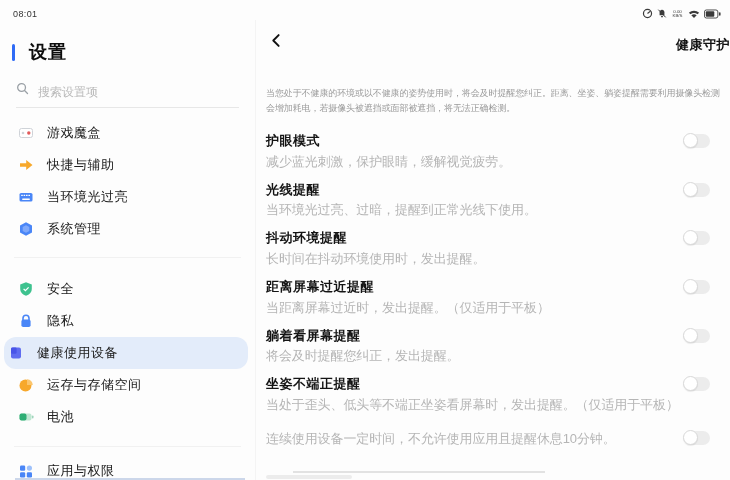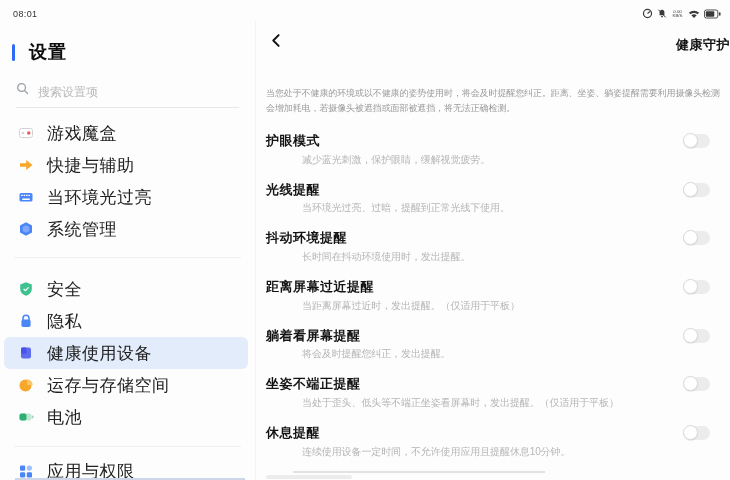--- a/index.html
+++ b/index.html
@@ -18,38 +18,38 @@
   .sidebar{position:absolute;left:0;top:20px;width:255px;bottom:0;background:#fdfdfd;}
   .side-title{margin:20px 0 0 12px;display:flex;align-items:center;height:24px;gap:8px;}
   .accent{width:3px;height:17px;border-radius:1.5px;margin-right:6px;}
   .side-title .t{font-size:18px;font-weight:bold;color:#0d0d0d;letter-spacing:1px;}
   .search{margin:17px 16px 0 16px;display:flex;align-items:flex-end;gap:9px;
           border-bottom:1px solid #e7e7e7;padding-bottom:8px;}
   .search input{border:none;outline:none;background:transparent;font-size:12px;color:#333;width:170px;padding:0;}
   .search input::placeholder{color:#b9b9b9;}
   .side-list{margin-top:9px;}
   .s-item{height:32px;display:flex;align-items:center;padding-left:18px;gap:13px;cursor:pointer;}
-  .s-item .s-label{font-size:17px;color:#202020;letter-spacing:.5px;}
-  .s-item.selected{background:#e3ecfa;border-radius:6px;margin:0 7px 0 4px;padding-left:14px;}
+  .s-item .s-label{font-size:13px;color:#202020;letter-spacing:.5px;}
+  .s-item.selected{background:#e3ecfa;border-radius:12px;margin:0 7px 0 4px;padding-left:4px;}
   .s-icon{width:16px;height:16px;display:inline-flex;flex:none;}
   .s-icon svg{width:16px;height:16px;}
   .group-divider1{height:1px;background:#f1f1f1;margin:12px 14px 15px 14px;}
   .group-divider2{height:1px;background:#f1f1f1;margin:13px 14px 8px 14px;}
   .side-bottom-line{position:absolute;left:15px;right:10px;bottom:0;height:2px;background:#ccd7ea;}
   
   .vdivider{position:absolute;left:255px;top:20px;bottom:0;width:1px;background:#f4f4f4;}
   .main{position:absolute;left:256px;top:20px;right:0;bottom:0;background:#fdfdfd;}
   .header{position:relative;height:46px;}
   .back{position:absolute;left:13px;top:13px;width:16px;height:16px;cursor:pointer;}
   .htitle{position:absolute;left:0;right:0;top:16px;text-align:right;font-size:13px;font-weight:bold;color:#111;letter-spacing:.5px;}
   .desc{margin:20px 8px 0 10px;color:#9b9b9b;font-size:9px;line-height:15px;letter-spacing:-.1px;white-space:nowrap;overflow:hidden;}
   .rows{margin-top:17px;}
   .row{position:relative;height:48.7px;padding-left:10px;}
   .row-title{font-size:13px;font-weight:bold;color:#141414;letter-spacing:.5px;line-height:15px;}
-  .row-sub{font-size:10px;color:#b5b5b5;margin-top:4.5px;letter-spacing:-.1px;margin-left:36px;}
+  .row-sub{font-size:13px;color:#b5b5b5;margin-top:4.5px;letter-spacing:-.1px;}
   .toggle{position:absolute;right:20px;top:1px;width:26px;height:14px;border-radius:8px;background:#ececec;cursor:pointer;}
   .knob{position:absolute;left:-1px;top:-1px;width:15px;height:15px;border-radius:50%;background:#fff;
         border:1px solid #d9d9d9;box-sizing:border-box;box-shadow:0 1px 1px rgba(0,0,0,.08);}
   
   .partial-line{position:absolute;left:293px;top:471px;width:252px;height:2px;background:#e2e2e2;}
   .partial-stub{position:absolute;left:266px;top:475px;width:86px;height:4px;background:#ececec;border-radius:2px;}
 </style>
 </head>
 <body>
 
@@ -285,21 +285,20 @@
 
     <div class="row">
       <div class="row-title">坐姿不端正提醒</div>
       <div class="row-sub">当处于歪头、低头等不端正坐姿看屏幕时，发出提醒。（仅适用于平板）</div>
       <div class="toggle">
           <div class="knob"></div>
         </div>
     </div>
 
     <div class="row">
-      <div class="row-title">休息提醒</div>
       <div class="row-sub">连续使用设备一定时间，不允许使用应用且提醒休息10分钟。</div>
       <div class="toggle">
           <div class="knob"></div>
         </div>
     </div>
 
   </div>
 </div>
 
 <div class="partial-line"></div>

